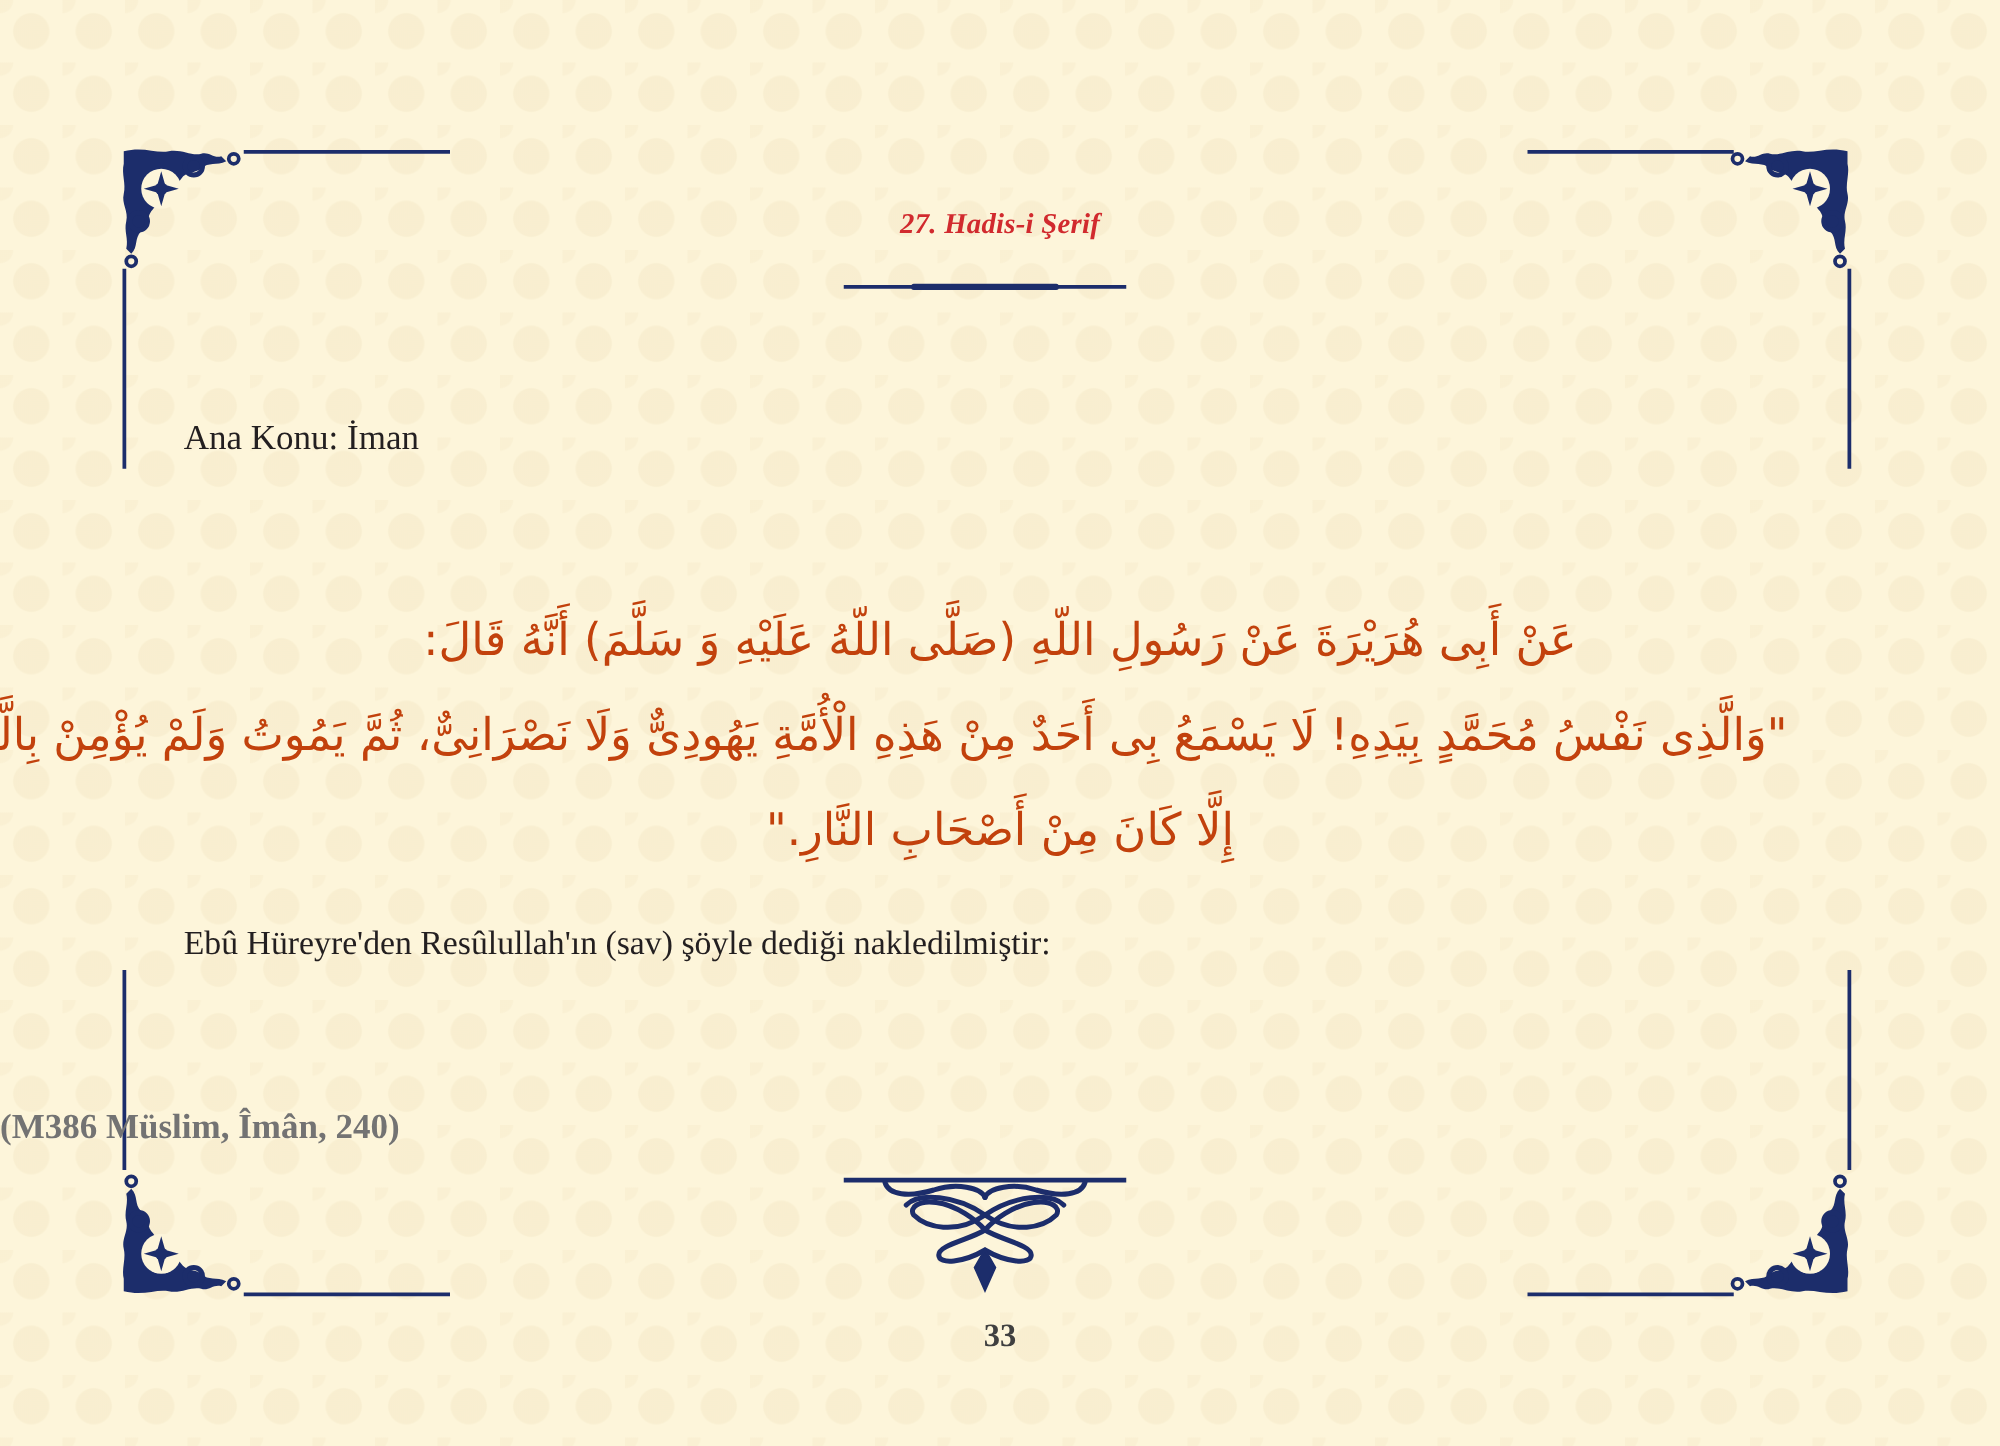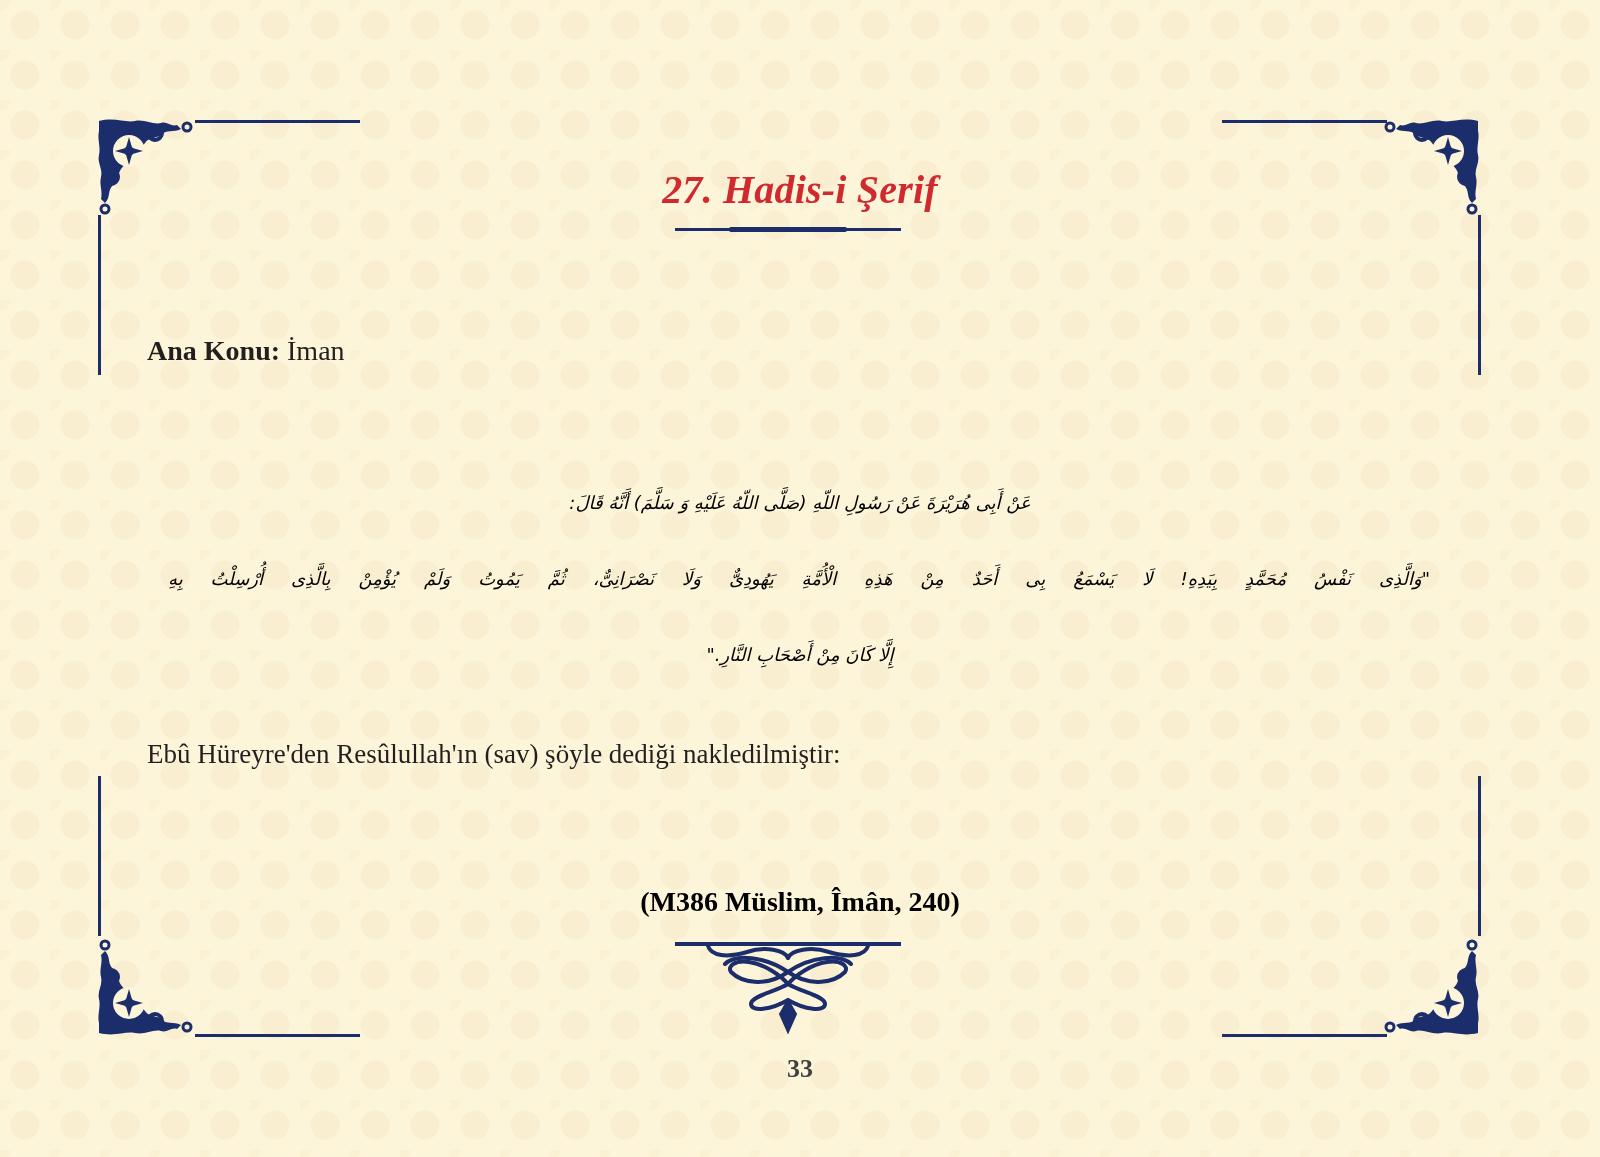--- a/index.html
+++ b/index.html
@@ -35,21 +35,21 @@
 
     
     .title {
       position: absolute;
       left: 0; right: 0;
       top: 166px;
       text-align: center;
       font-family: "Liberation Serif", "DejaVu Serif", serif;
       font-style: italic;
       font-weight: bold;
-      font-size: 40px;
+      font-size: 23px;
       color: #d12a2e;
       letter-spacing: 0.2px;
     }
     .title-rule {
       position: absolute;
       left: 675px;
       top: 228px;
       width: 226px;
       height: 3px;
       background: #1c2d6b;
@@ -67,34 +67,33 @@
 
     
     .topic {
       position: absolute;
       left: 147px;
       top: 332px;
       font-size: 28px;
       line-height: 38px;
       color: #231f20;
     }
-    .topic .lbl { font-weight: bold; }
+    .topic .lbl { font-weight: normal; }
 
     
     .arabic {
       position: absolute;
       left: 150px;
       right: 150px;
       direction: rtl;
       text-align: center;
       font-family: "DejaVu Sans", sans-serif;
-      font-size: 18px;
-      color: #000000;
+      font-size: 36px;
+      color: #c2410c;
       white-space: nowrap;
-      font-style: italic;
     }
     .arabic.l1 { top: 492px; }
     .arabic.l2 { top: 568px; text-align: justify; text-align-last: justify; left: 168px; right: 170px; }
     .arabic.l3 { top: 644px; }
 
     
     .translation {
       position: absolute;
       left: 147px;
       top: 736px;
@@ -103,24 +102,24 @@
       line-height: 36px;
       color: #231f20;
     }
     .translation .intro { display: block; }
     .translation .quote { display: block; font-style: italic; }
 
     .source {
       position: absolute;
       left: 0; right: 0;
       top: 886px;
-      text-align: center;
+      text-align: left;
       font-weight: bold;
       font-size: 28px;
-      color: #000000;
+      color: #737373;
     }
 
     .bottom-ornament {
       position: absolute;
       left: 675px;
       top: 942px;
       width: 226px;
       height: 100px;
     }
     .bottom-ornament svg { width: 100%; height: 100%; display: block; }

